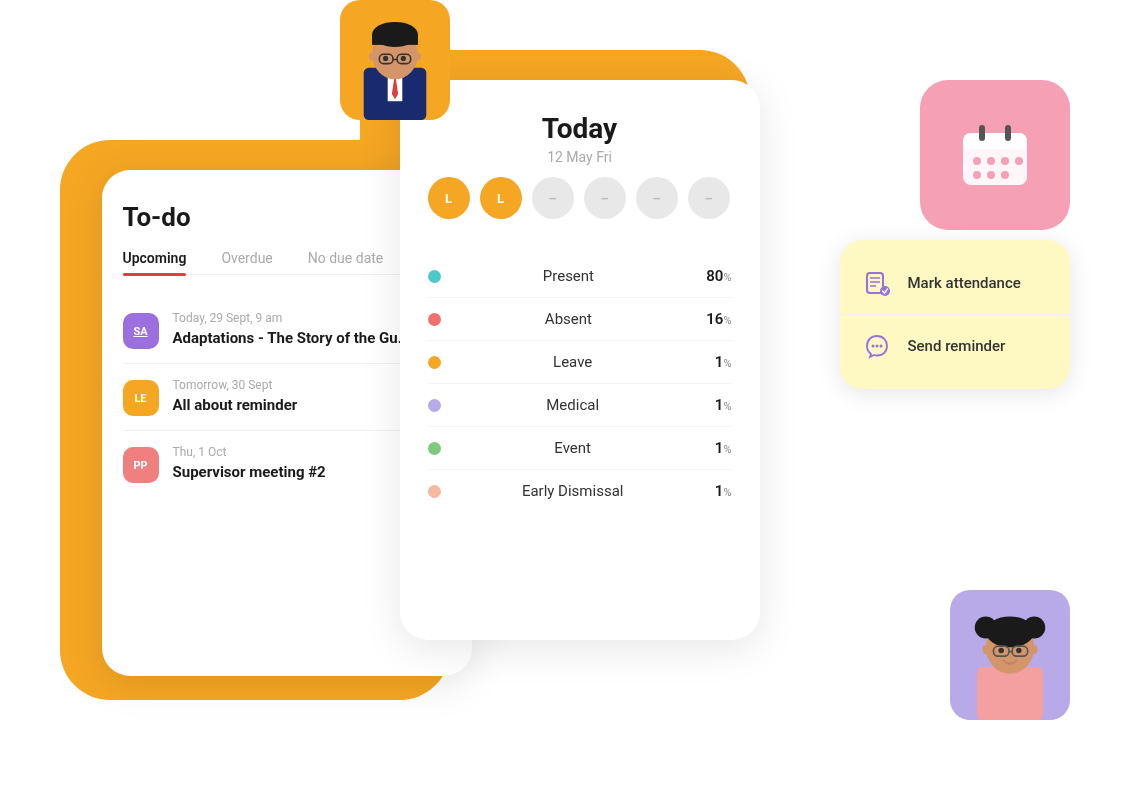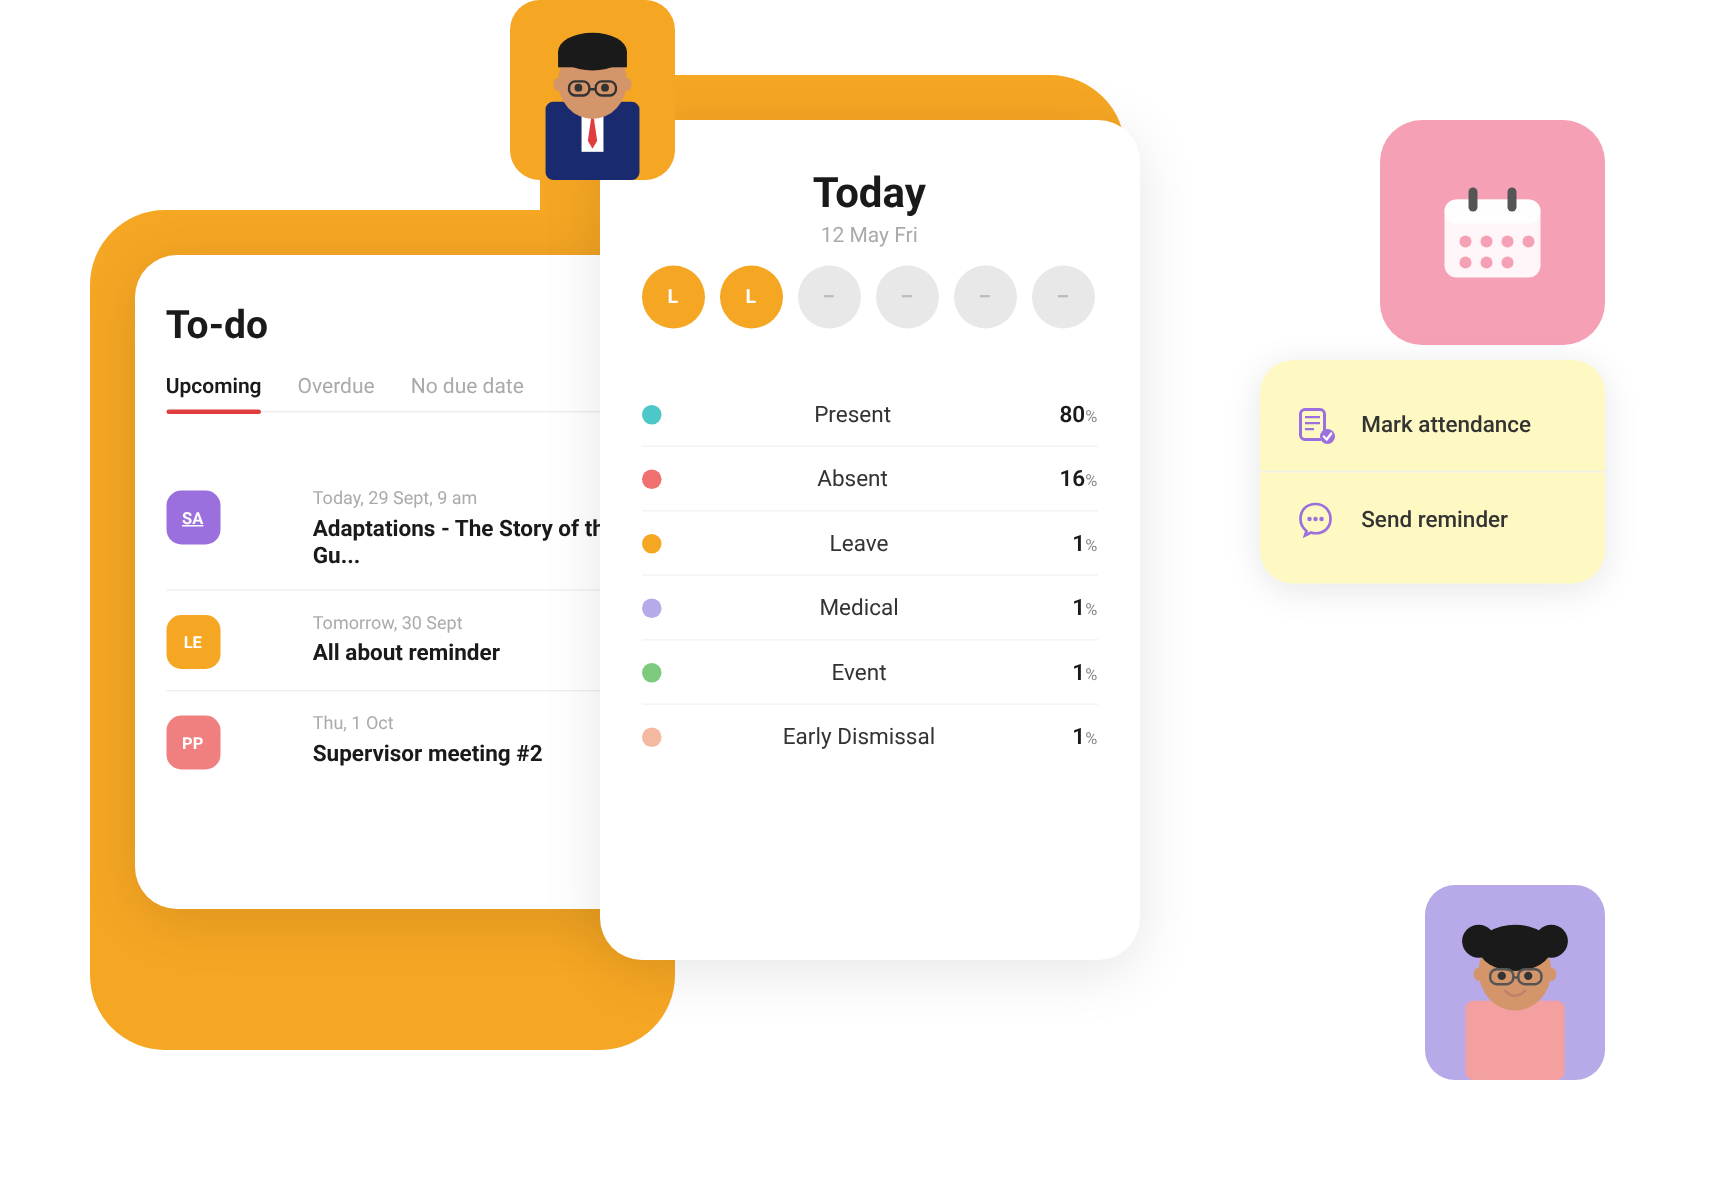--- a/index.html
+++ b/index.html
@@ -41,43 +41,43 @@
       width: 390px;
       height: 580px;
       background: #F5A623;
       border-radius: 50px;
       z-index: 0;
     }
 
     
     .todo-card {
       position: absolute;
-      left: 20px;
+      left: 32px;
       top: 110px;
       width: 370px;
-      height: 436px;
+      height: 506px;
       background: #fff;
       border-radius: 28px;
       box-shadow: 0 8px 40px rgba(0,0,0,0.10);
       z-index: 2;
       padding: 32px 28px 24px 21px;
     }
 
     .todo-title {
       font-size: 26px;
       font-weight: 700;
       color: #1a1a1a;
       margin-bottom: 18px;
     }
 
     .todo-tabs {
       display: flex;
-      gap: 24px;
+      gap: 35px;
       border-bottom: 1.5px solid #eee;
-      margin-bottom: 36px;
+      margin-bottom: 22px;
     }
 
     .todo-tab {
       font-size: 14px;
       color: #aaa;
       padding-bottom: 8px;
       cursor: pointer;
       position: relative;
     }
 
@@ -118,21 +118,20 @@
       justify-content: center;
       font-size: 11px;
       font-weight: 700;
       color: #fff;
       flex-shrink: 0;
       margin-top: 2px;
     }
 
     .todo-item-content {
       flex: 1;
-      margin-left: 48px;
     }
 
     .todo-item-date {
       font-size: 12px;
       color: #aaa;
       margin-bottom: 4px;
     }
 
     .todo-item-title {
       font-size: 15px;

